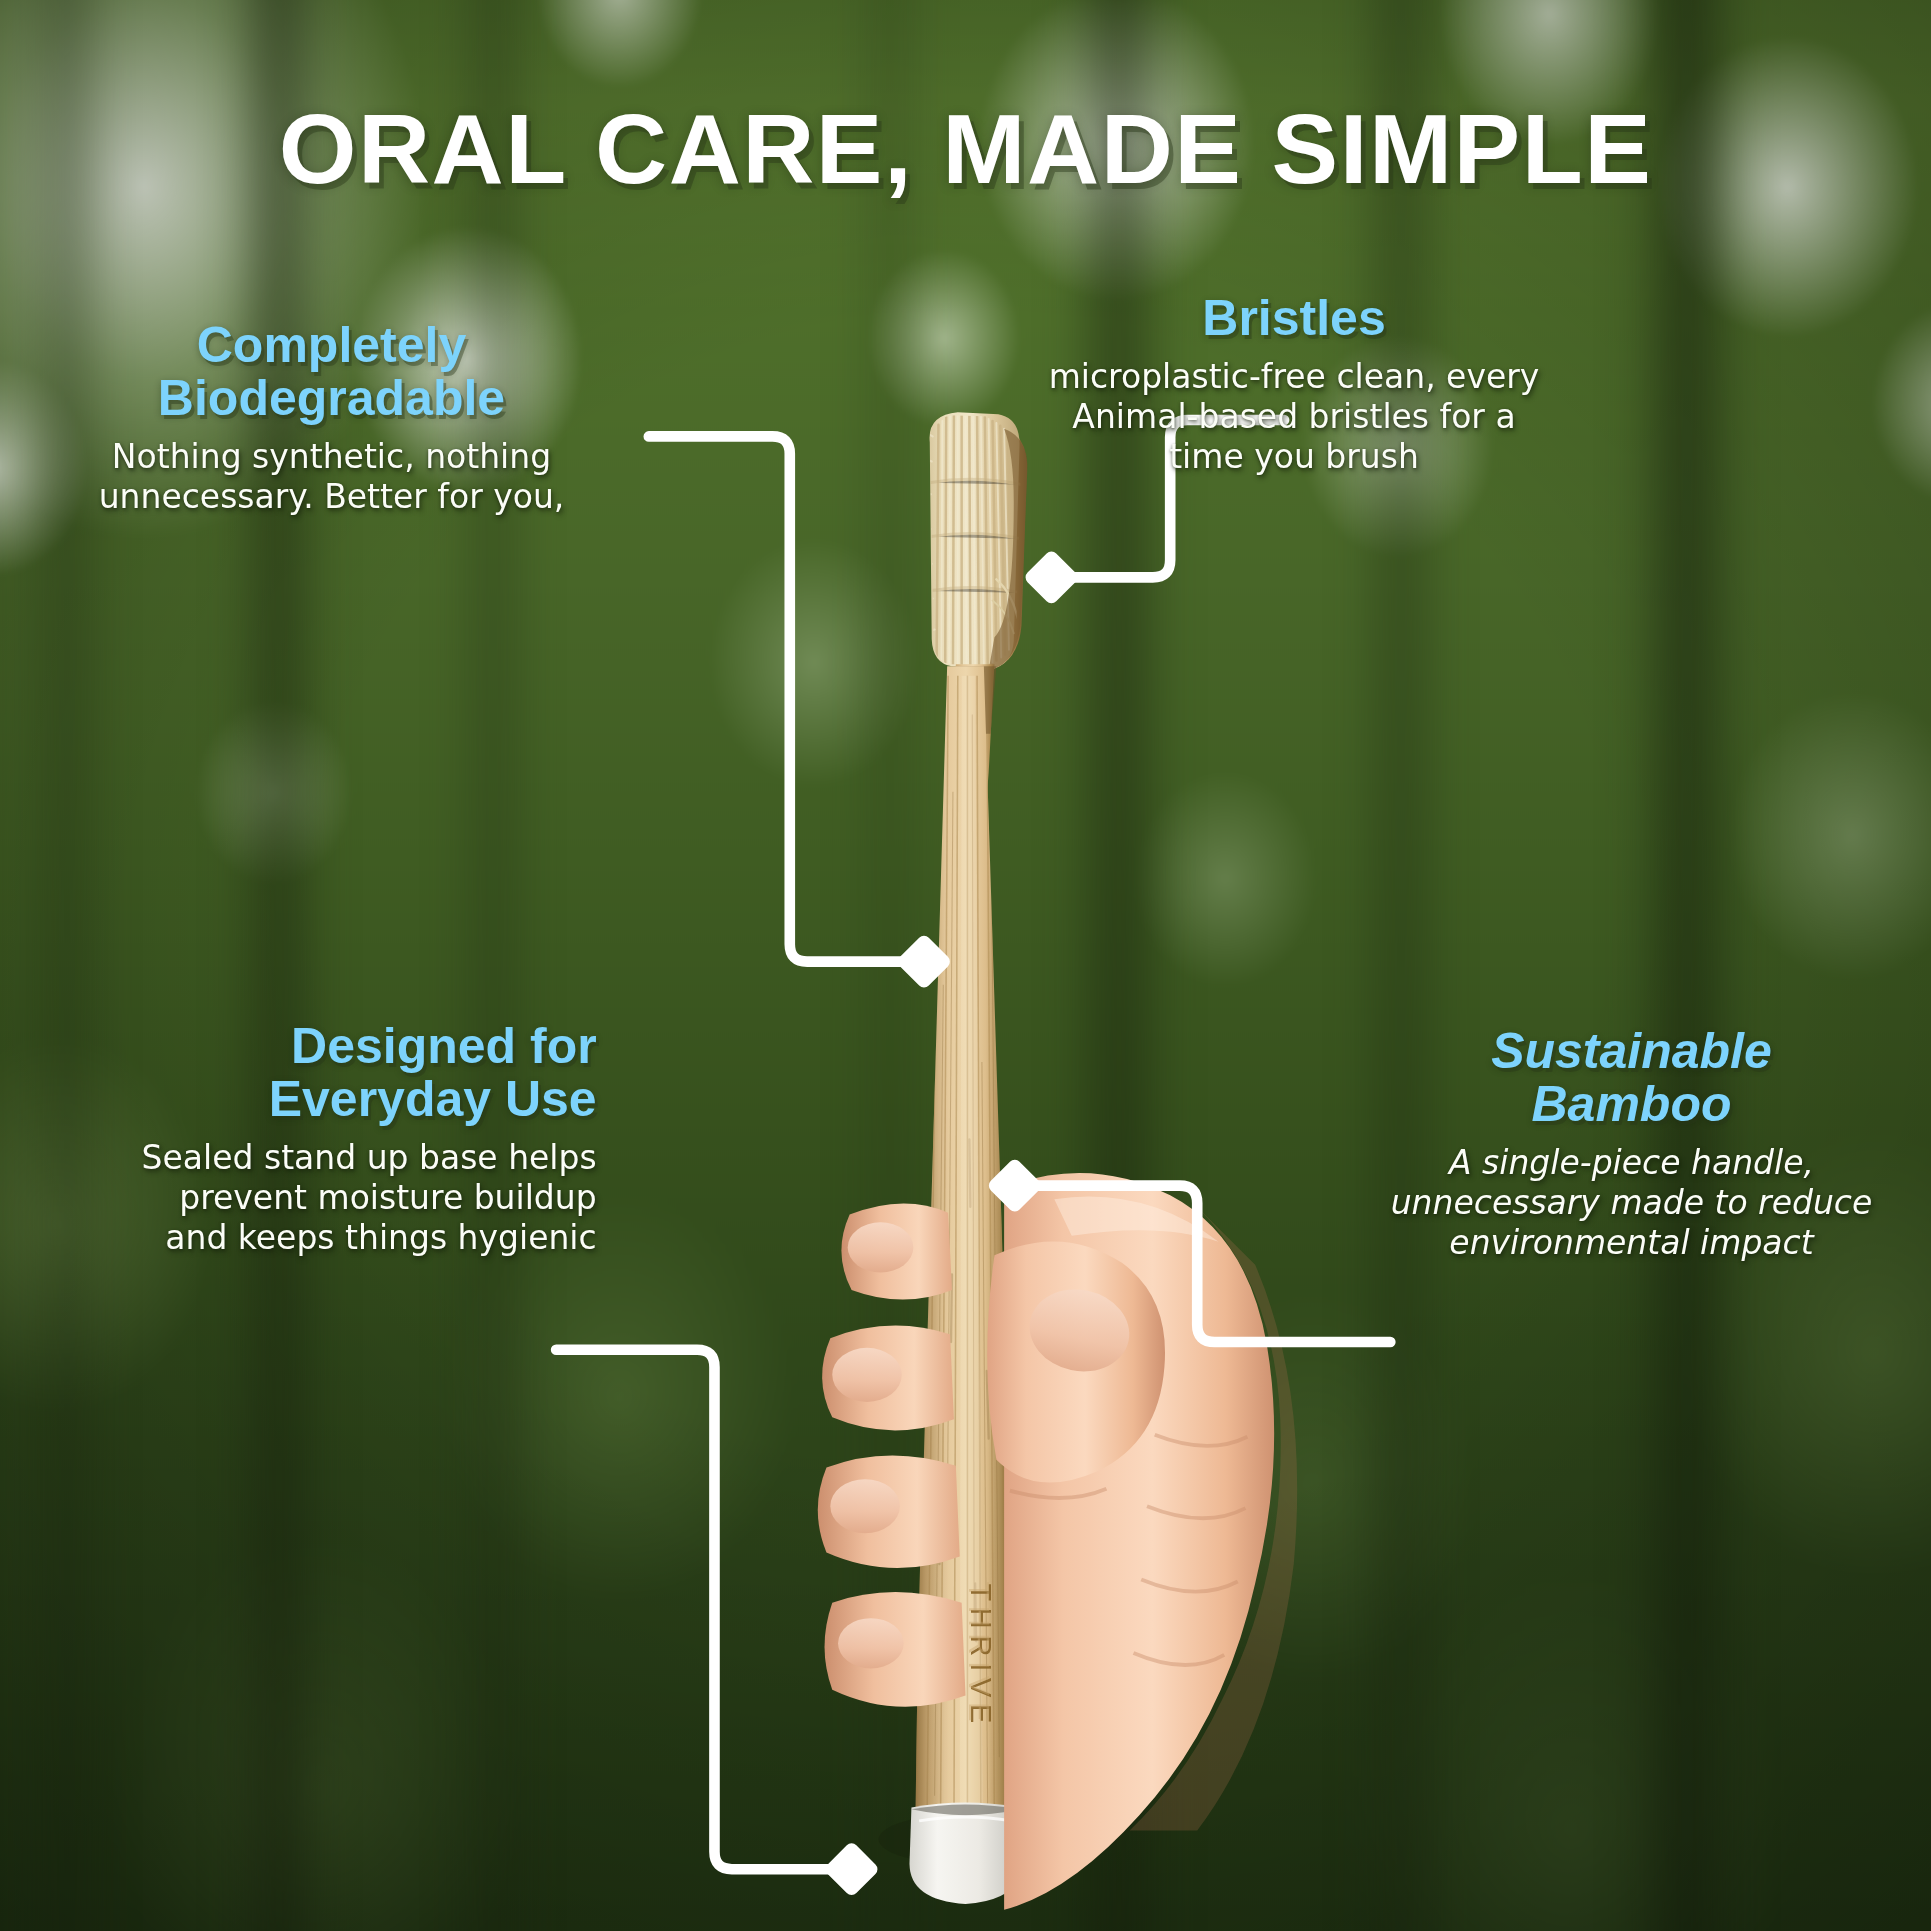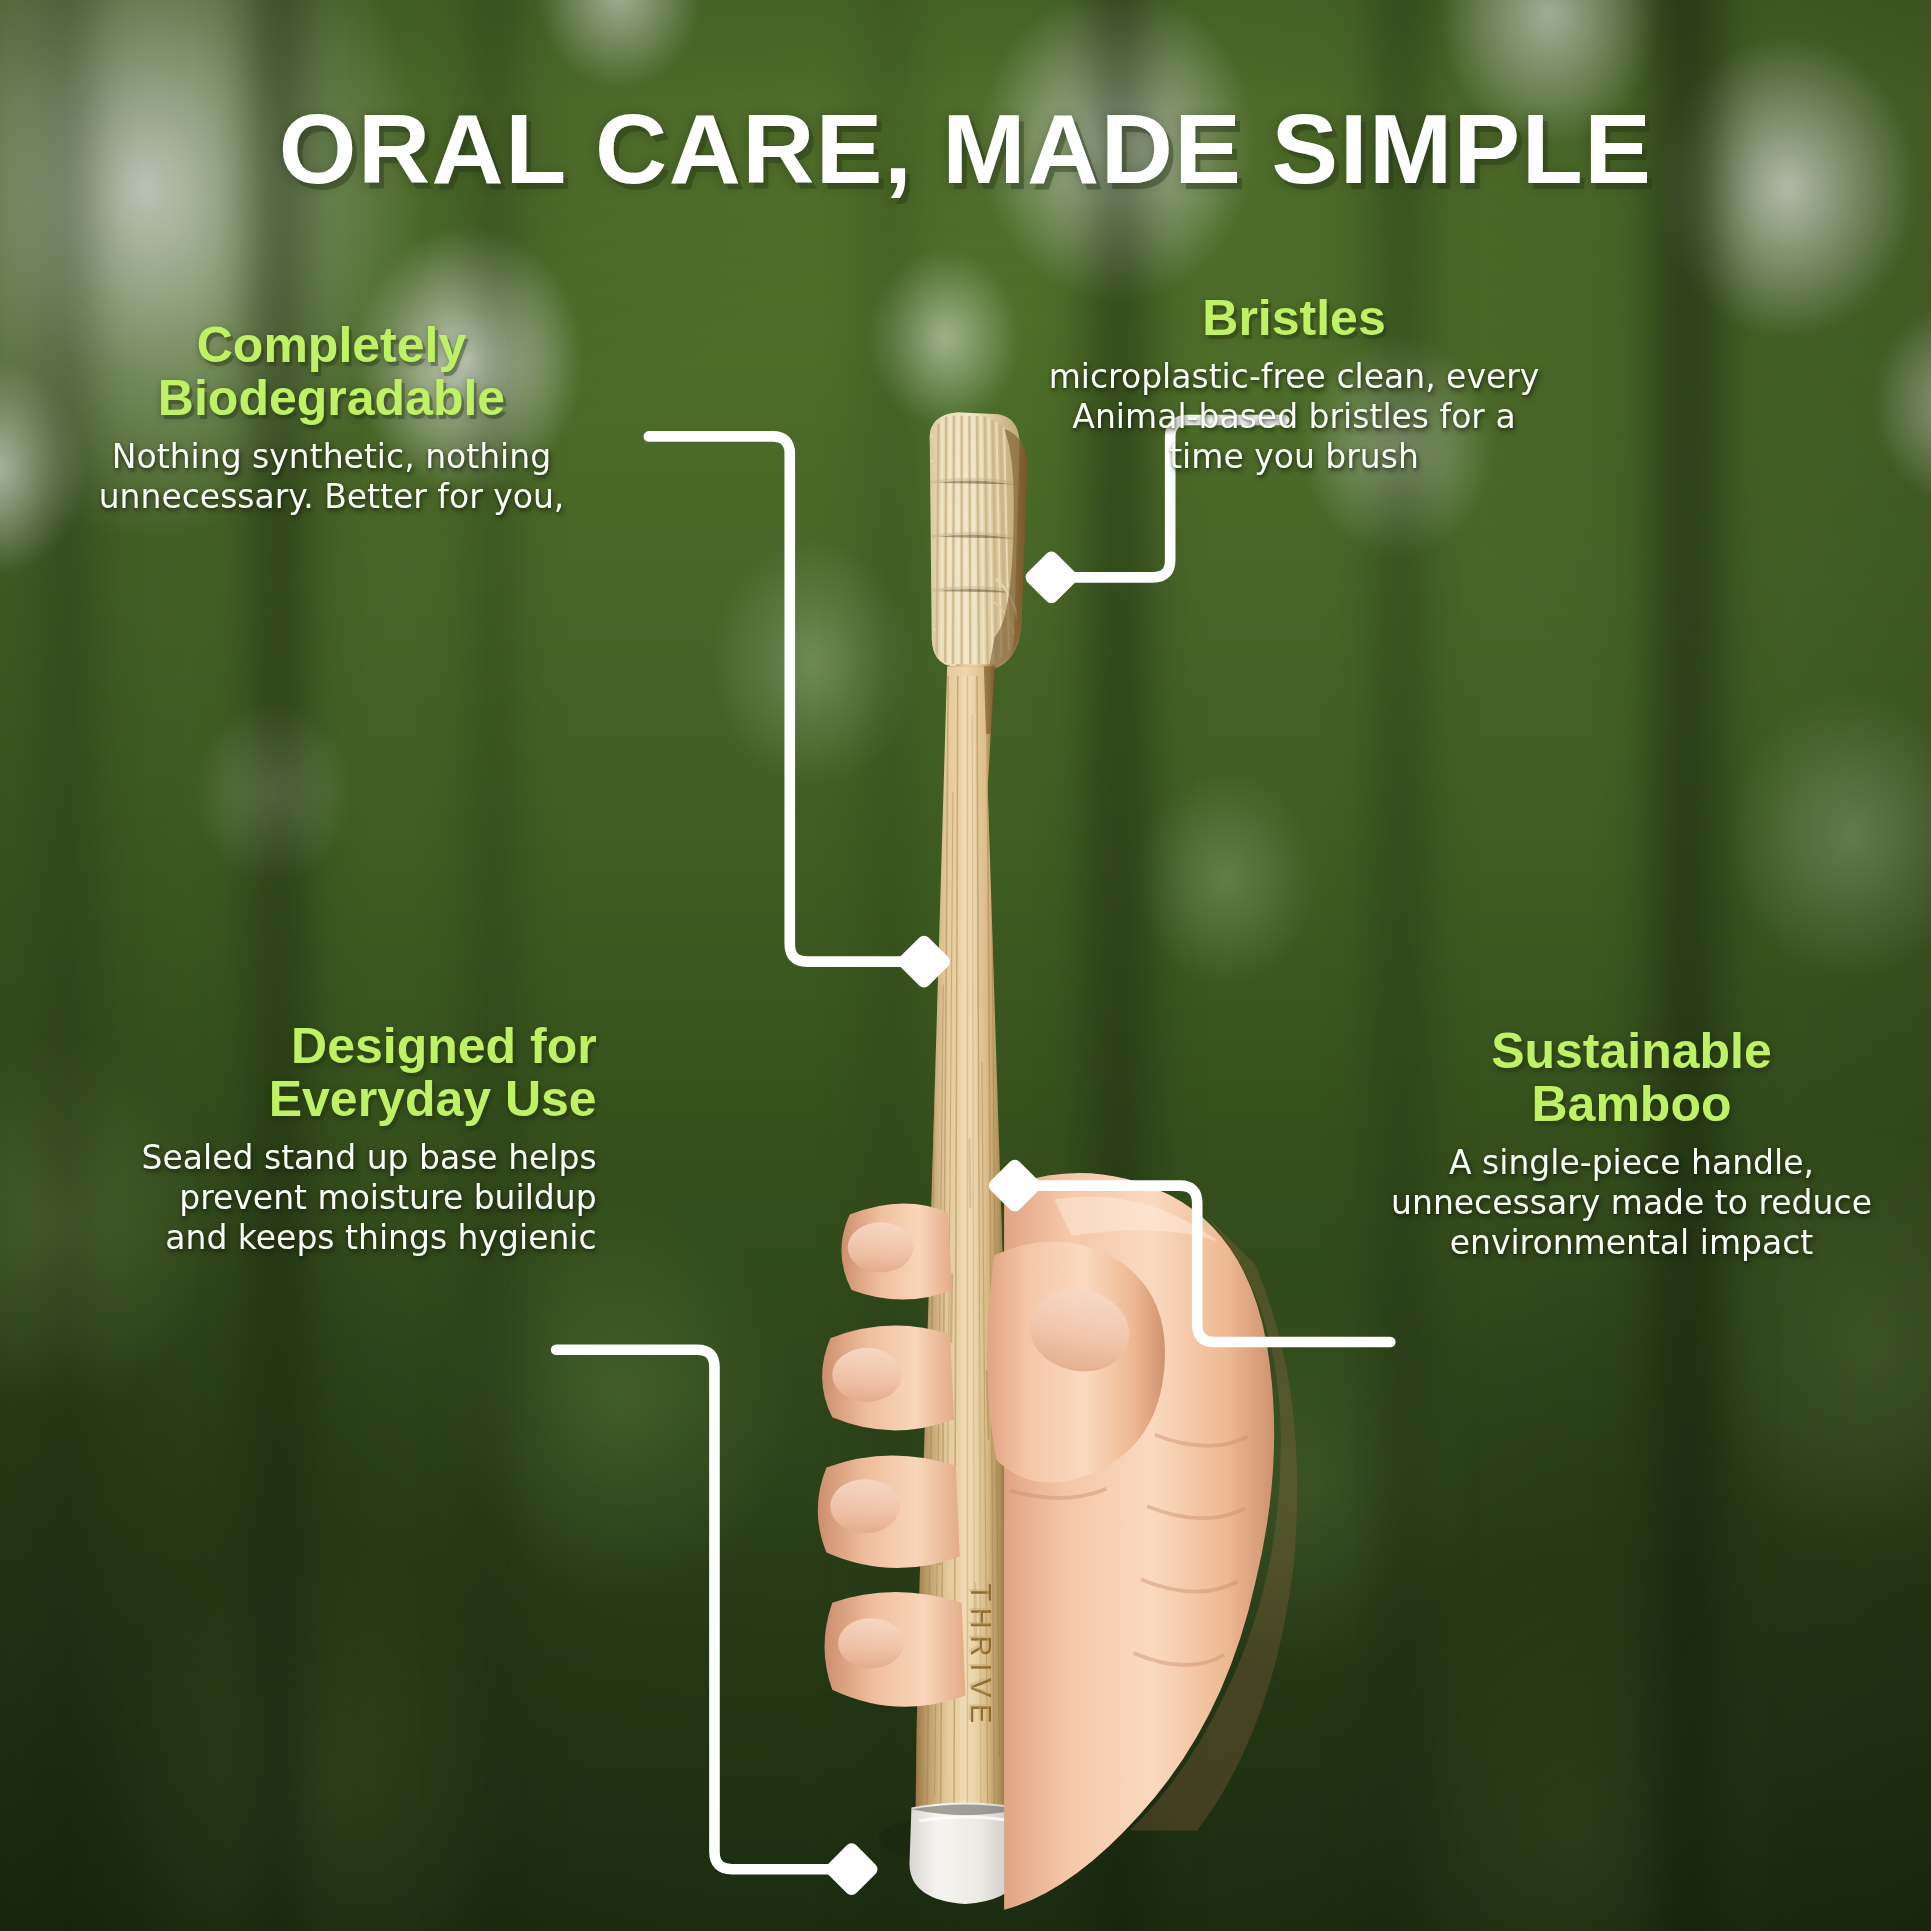--- a/index.html
+++ b/index.html
@@ -63,35 +63,35 @@
     font-weight:bold; font-size:98px; letter-spacing:1.4px;
     color:#ffffff; white-space:nowrap;
     transform:scaleX(1.02);
     text-shadow: 4.8px 5.8px 0 rgba(40,56,24,.42), 0 1.9px 11.6px rgba(20,30,10,.30);
   }
 
   
   .callout { position:absolute; }
   .c-head {
     font-family:"Liberation Sans", sans-serif;
-    font-weight:bold; color:#bef264;
+    font-weight:bold; color:#7dd3fc;
     font-size:50px; line-height:1.06;
     text-shadow:2.9px 3.9px 0 rgba(40,56,24,.40), 0 1.9px 7.7px rgba(20,30,10,.32);
   }
   .c-body {
     font-family:"DejaVu Sans", sans-serif;
     font-weight:400; color:#fbfdf7;
     font-size:33px; line-height:1.22; margin-top:11.6px;
     text-shadow:1.9px 2.9px 4.8px rgba(20,30,10,.62), 0 1px 2.9px rgba(20,30,10,.5);
   }
 
   #co-biodegradable { left:42px;   top:319px;  width:579px; text-align:center; }
   #co-bristles      { left:985px; top:292px;  width:618px; text-align:center; }
   #co-everyday      { left:7.7px;    top:1020px; width:589px; text-align:right; }
-  #co-bamboo        { left:1342px; top:1025px; width:579px; text-align:center; }
+  #co-bamboo        { left:1342px; top:1025px; width:579px; text-align:center;font-style:italic; }
 
   
   #connectors { position:absolute; inset:0; width:1931px; height:1931px; pointer-events:none; }
   .conn-line { fill:none; stroke:#ffffff; stroke-width:11; stroke-linecap:round; stroke-linejoin:round; }
   .conn-diamond { fill:#ffffff; }
 
   
   #brush { position:absolute; left:0; top:0; width:1931px; height:1931px; }
 
   

